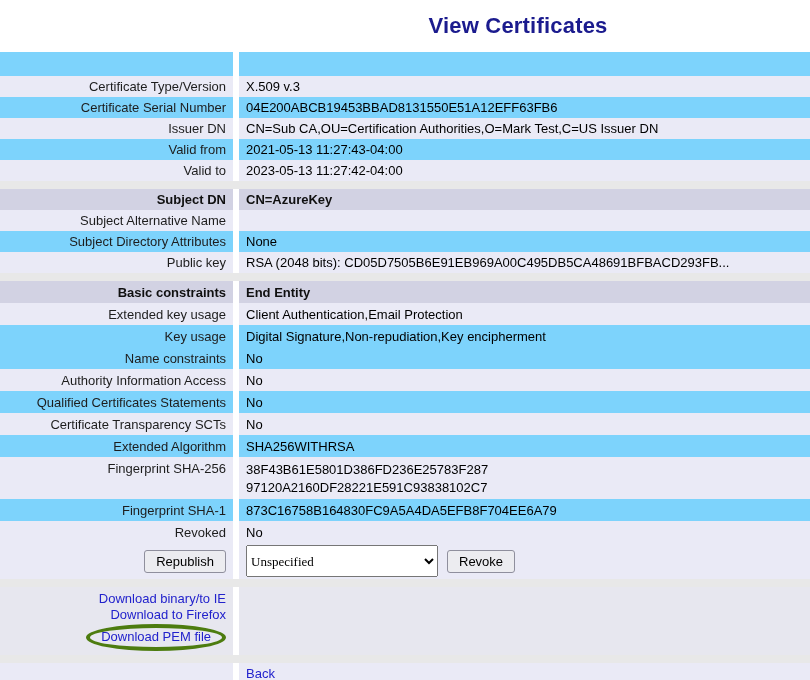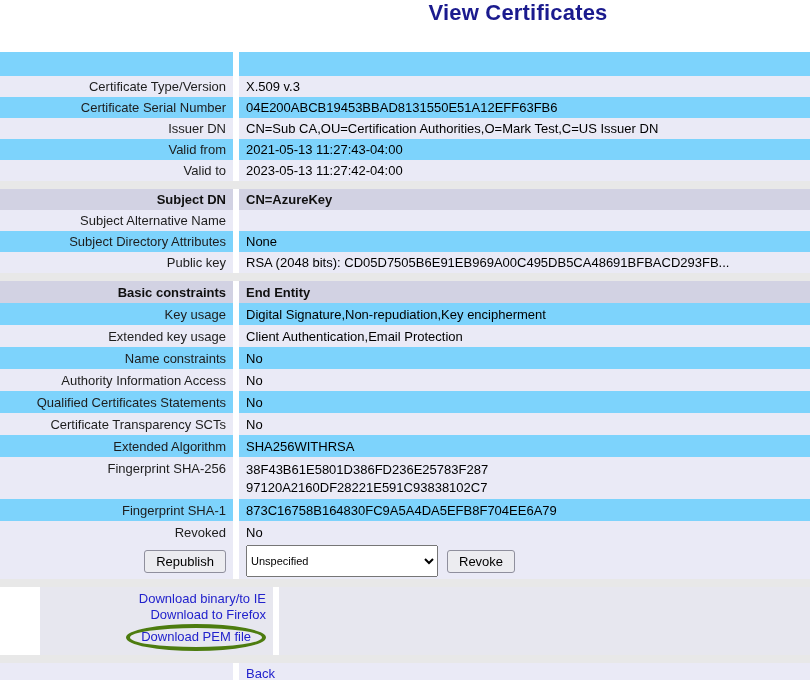--- a/index.html
+++ b/index.html
@@ -5,21 +5,21 @@
   * { box-sizing: border-box; margin: 0; padding: 0; }
   html, body { width: 810px; height: 680px; overflow: hidden; }
   body {
     background: #ffffff;
     font-family: "Liberation Sans", sans-serif;
     font-size: 13px;
     color: #1a1a1a;
   }
 
   
-  .title-wrap { height: 52px; display: flex; }
+  .title-wrap { height: 52px; display: flex; align-items: center; }
   .title {
     flex: 1;
     padding-left: 226px;           
     text-align: center;
     font-size: 22px;
     font-weight: bold;
     color: #1b1b8e;
     letter-spacing: 0.2px;
   }
 
@@ -59,42 +59,42 @@
     color: #000;
     background: #ececf0;
     border: 1px solid #8f8f9d;
     border-radius: 3px;
     padding: 3px 11px;
     cursor: pointer;
   }
   select.reason {
     width: 192px;
     height: 32px;
-    font-family: Liberation Sans, sans-serif;
-    font-size: 11px;
+    font-family: Liberation Serif, serif;
+    font-size: 13px;
     margin-right: 9px;
   }
 
   
   a.lnk { color: #2222cc; text-decoration: none; cursor: pointer; line-height: 16px; }
 
   .links-cell {
     flex-direction: column;
     align-items: flex-end;
     justify-content: center;
     padding: 4px 7px;
   }
   .pem-wrap {
     display: inline-block;
     border: 4px solid #4d7c0f;
     border-radius: 50%;
     padding: 1px 11px 2px 11px;
     margin-top: 1px;
   }
-  .dl-row { min-height: 58px; margin-left: 40px; }
+  .dl-row { min-height: 58px; }
 </style>
 </head>
 <body>
 
 <div class="title-wrap">
   <div class="title">View Certificates</div>
 </div>
 
 <div class="tbl">
   <div class="row rD h24">
@@ -155,29 +155,29 @@
 </div>
 
 <div class="sep"></div>
 
 <div class="tbl tbl-ext">
   <div class="row rH">
     <div class="cl">Basic constraints</div>
     <div class="gp"></div>
     <div class="cr">End Entity</div>
   </div>
+  <div class="row rL">
+    <div class="cl">Extended key usage</div>
+    <div class="gp"></div>
+    <div class="cr">Client Authentication,Email Protection</div>
+  </div>
   <div class="row rD">
     <div class="cl">Key usage</div>
     <div class="gp"></div>
     <div class="cr">Digital Signature,Non-repudiation,Key encipherment</div>
-  </div>
-  <div class="row rL">
-    <div class="cl">Extended key usage</div>
-    <div class="gp"></div>
-    <div class="cr">Client Authentication,Email Protection</div>
   </div>
   <div class="row rD">
     <div class="cl">Name constraints</div>
     <div class="gp"></div>
     <div class="cr">No</div>
   </div>
   <div class="row rL">
     <div class="cl">Authority Information Access</div>
     <div class="gp"></div>
     <div class="cr">No</div>

